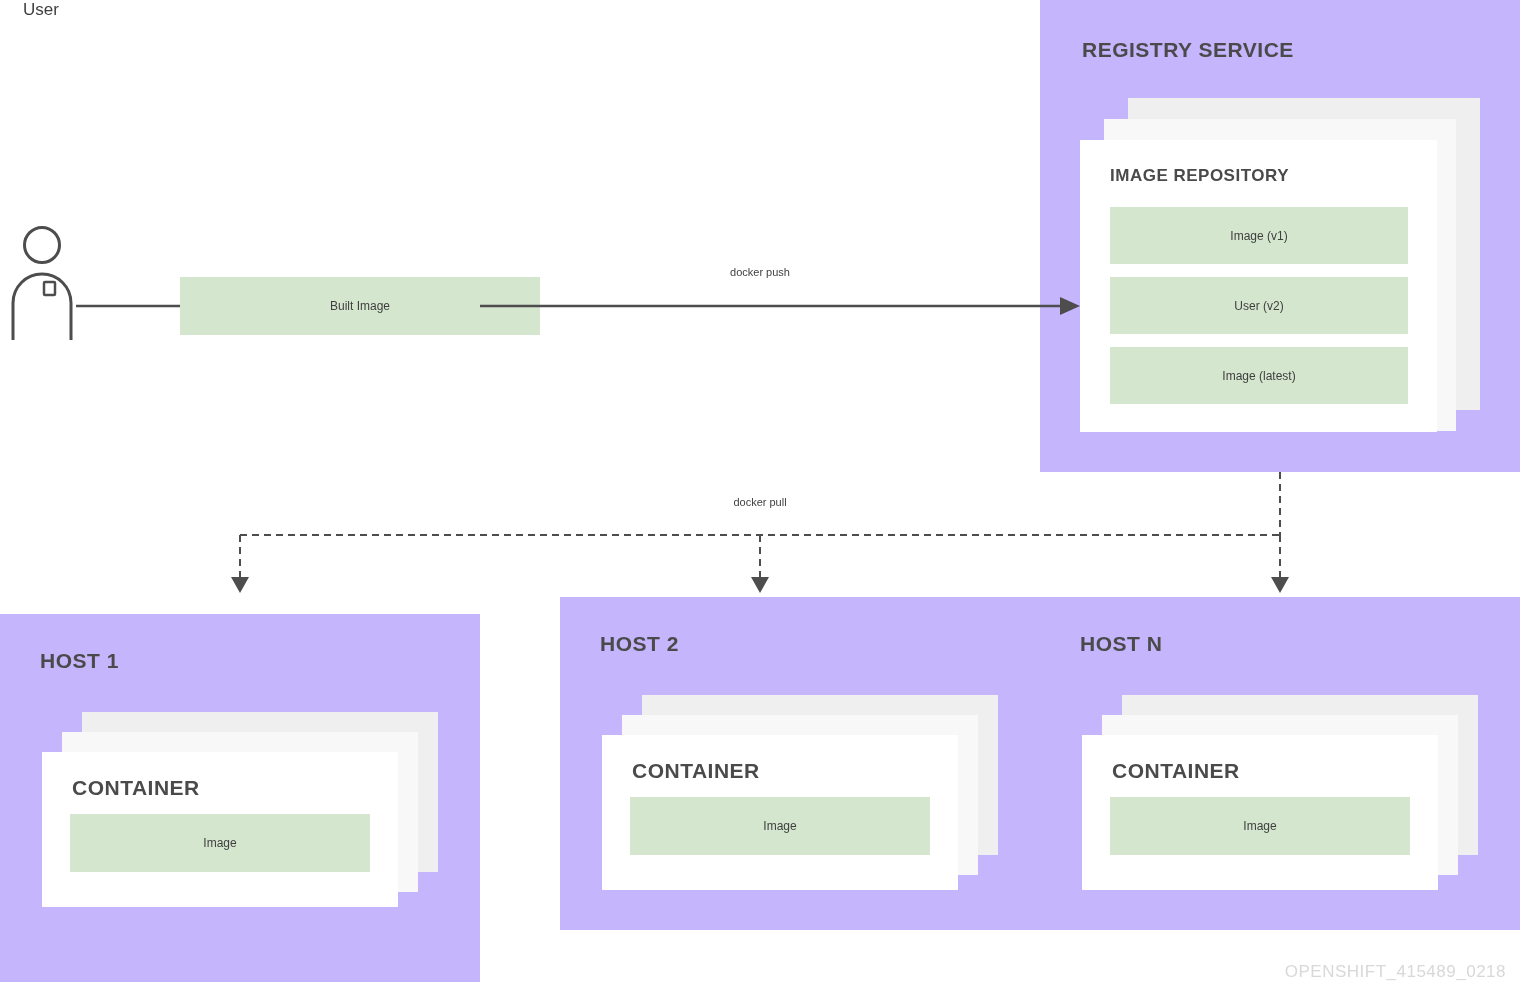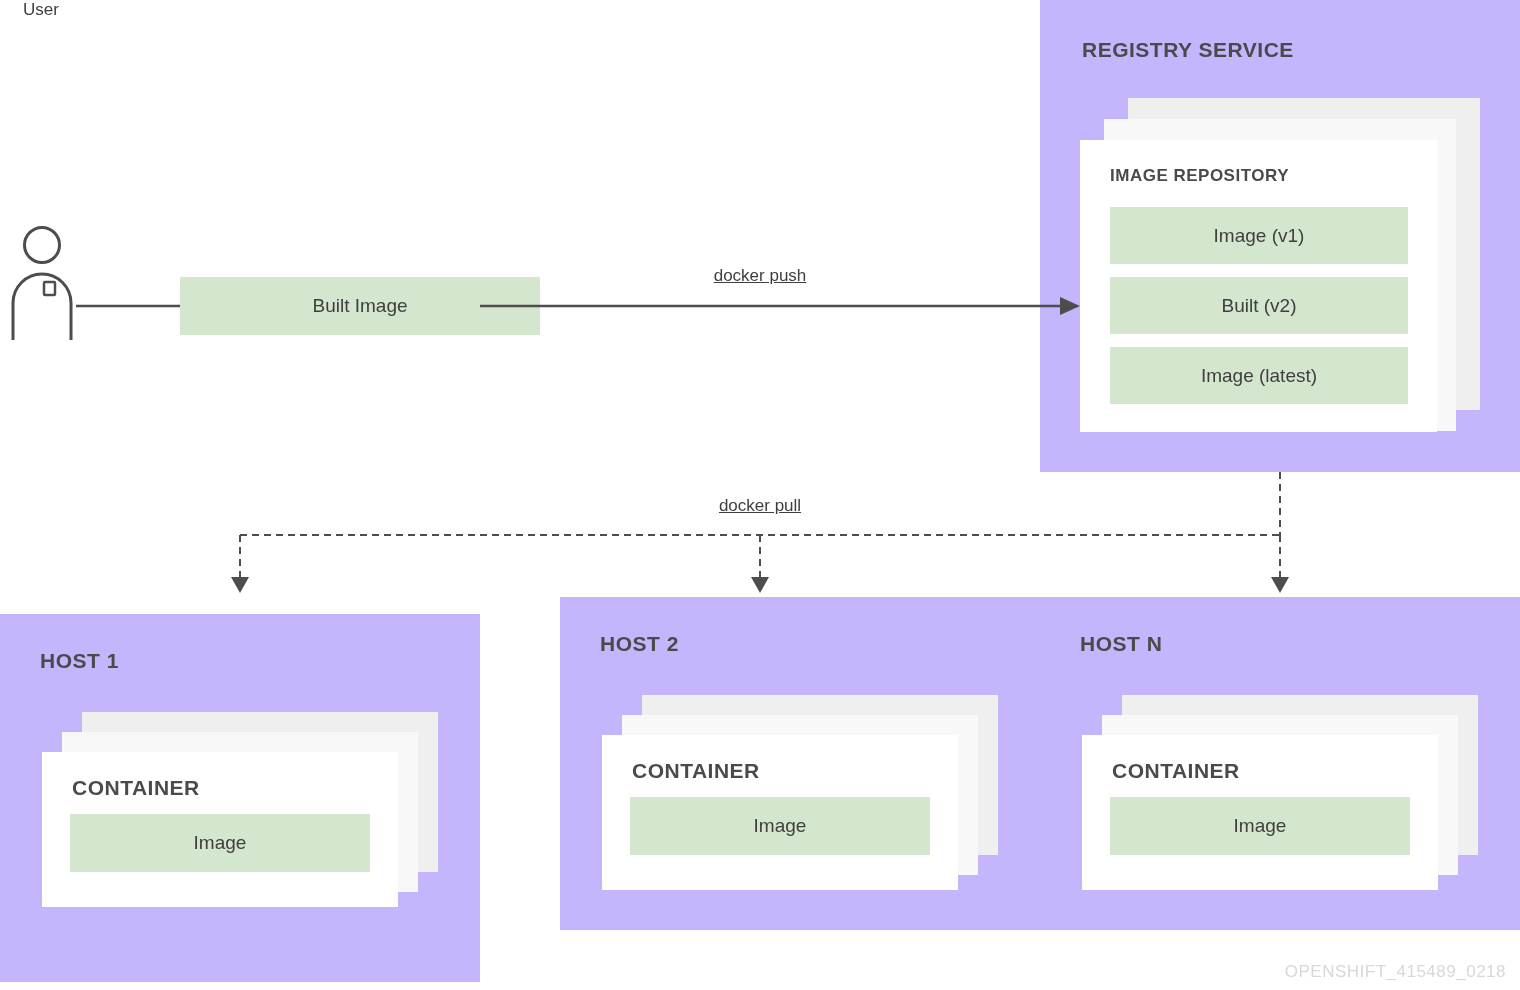--- a/index.html
+++ b/index.html
@@ -8,23 +8,23 @@
   .stage { position:relative; width:1520px; height:990px; background:#ffffff; overflow:hidden; }
 
   .panel { position:absolute; background:#c4b5fd; }
   .panel-title { position:absolute; font-size:21px; font-weight:bold; color:#4a4a4a; letter-spacing:.5px; }
 
   .card-back-far  { position:absolute; background:#efefef; }
   .card-back-near { position:absolute; background:#f8f8f8; }
   .card-front     { position:absolute; background:#ffffff; }
   .card-title { position:absolute; font-size:21px; font-weight:bold; color:#4a4a4a; letter-spacing:.5px; }
 
-  .green-box { position:absolute; background:#d5e6cf; display:flex; align-items:center; justify-content:center; font-size:19px; color:#3f3f3f; }
+  .green-box { position:absolute; background:#d5e6cf; display:flex; align-items:center; justify-content:center; font-size:12px; color:#3f3f3f; }
 
-  .flow-label { position:absolute; font-size:17px; color:#3f3f3f; text-align:center; width:300px;text-decoration:underline; }
+  .flow-label { position:absolute; font-size:11px; color:#3f3f3f; text-align:center; width:300px; }
 
   .user-label { position:absolute; left:0; top:356; width:82px; text-align:center; font-size:17px; color:#3f3f3f; }
   .user-icon-wrap { position:absolute; left:6px; top:226px; width:72px; height:116px; }
 
   .watermark { position:absolute; right:14px; bottom:8px; font-size:17px; letter-spacing:.5px; color:#d8d8d8; }
 
   .arrows-overlay { position:absolute; left:0; top:0; width:1520px; height:990px; z-index:20; pointer-events:none; }
 </style>
 </head>
 <body>
@@ -53,21 +53,21 @@
     <div class="card-back-far" style="left:88px; top:98px;  width:352px; height:312px;"></div>
     <div class="card-back-near" style="left:64px; top:119px; width:352px; height:312px;"></div>
 
     <div class="card-front" style="left:40px; top:140px; width:357px; height:292px;">
       <div class="card-title" style="left:30px; top:26px; font-size:17px;">IMAGE REPOSITORY</div>
 
       <div class="green-box" style="left:30px; top:67px; width:298px; height:57px;">
         <span>Image (v1)</span>
       </div>
       <div class="green-box" style="left:30px; top:137px; width:298px; height:57px;">
-        <span>Built (v2)</span>
+        <span>User (v2)</span>
       </div>
       <div class="green-box" style="left:30px; top:207px; width:298px; height:57px;">
         <span>Image (latest)</span>
       </div>
     </div>
   </div>
 
   <div class="panel" style="left:0; top:614px; width:480px; height:368px;">
     <div class="panel-title" style="left:40px; top:35px;">HOST 1</div>
     <div class="card-back-far" style="left:82px; top:98px;  width:356px; height:160px;"></div>

